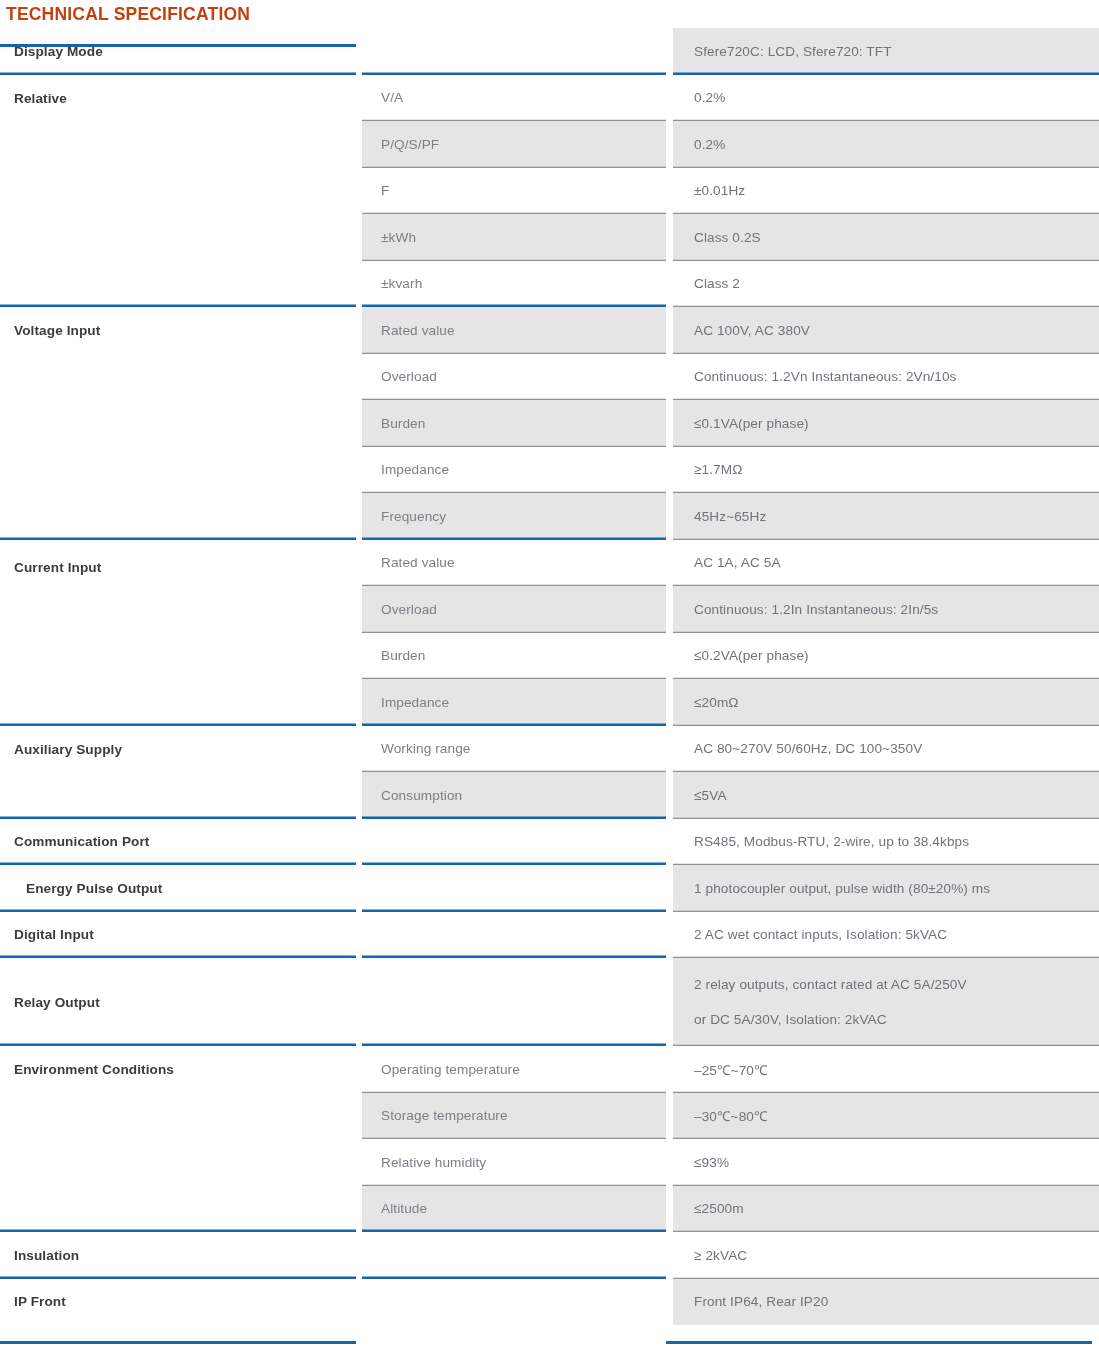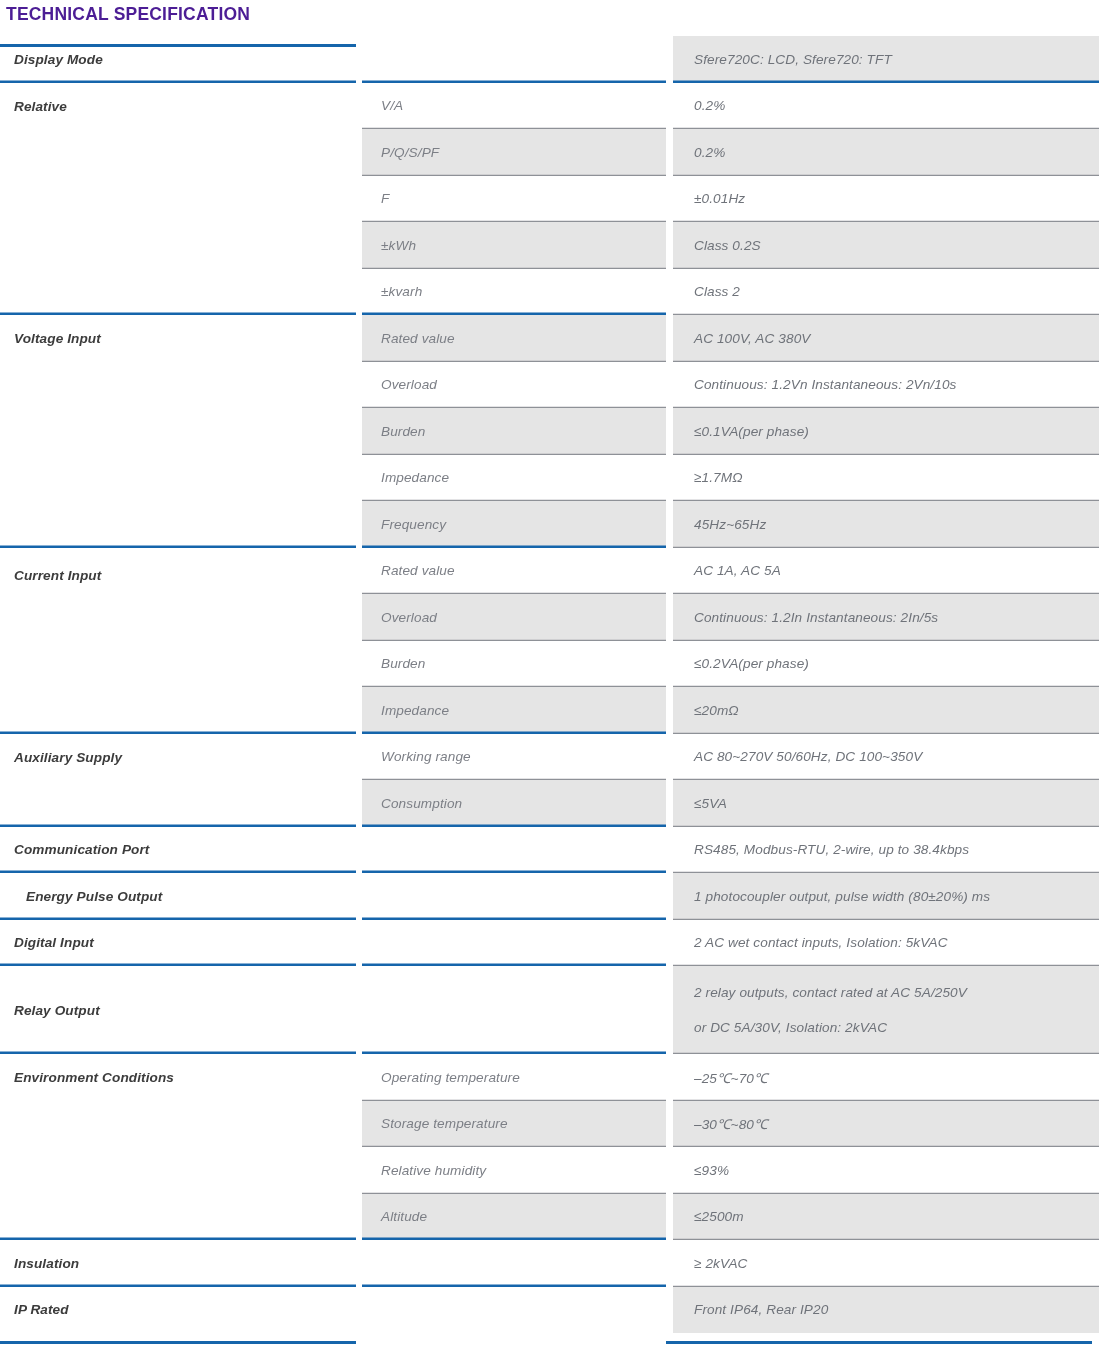--- a/index.html
+++ b/index.html
@@ -22,34 +22,33 @@
   }
 
   
   .title {
     position: absolute;
     left: 6px;
     top: 0px;
     font-size: 17.5px;
     font-weight: bold;
     letter-spacing: 0.2px;
-    color: #4c1d95;
+    color: #c2410c;
     line-height: 28px;
     white-space: nowrap;
   }
 
   
   .spec-table {
     position: absolute;
     left: 0;
-    top: 36px;
+    top: 28px;
     width: 1099px;
     border-collapse: collapse;
     table-layout: fixed;
-    font-style: italic;
   }
   .spec-table col.c1 { width: 356px; }
   .spec-table col.cgap1 { width: 6px; }
   .spec-table col.c2 { width: 304px; }
   .spec-table col.cgap2 { width: 7px; }
   .spec-table col.c3 { width: 426px; }
 
   .spec-table td {
     padding: 0;
     vertical-align: middle;
@@ -547,21 +546,21 @@
           <td class="gap"></td>
           <td class="rule-thin">
             <div class="cell c3cell">
               <span class="cell-txt">≥ 2kVAC</span>
             </div>
           </td>
         </tr>
         <tr>
           <td rowspan="1" class="c1 rule-none">
             <div class="cell c1cell" style="align-items: center;">
-              <span class="cell-txt">IP Rated</span>
+              <span class="cell-txt">IP Front</span>
             </div>
           </td>
           <td rowspan="1" class="gap"></td>
           <td class="c2cell-td rule-none">
             <div class="cell c2cell">
               <span class="cell-txt"></span>
             </div>
           </td>
           <td class="gap"></td>
           <td class="shaded rule-none">

